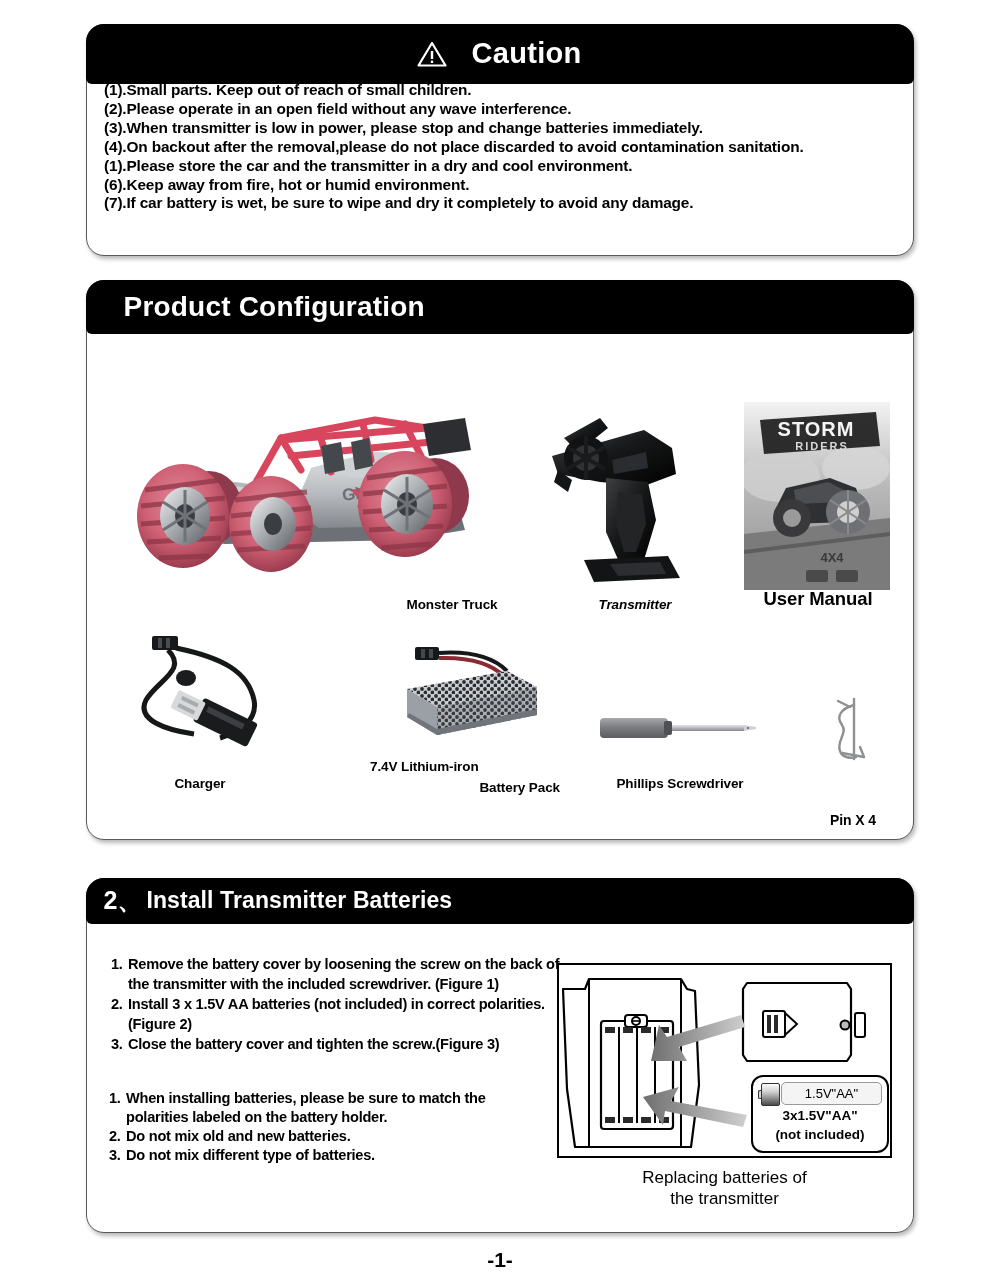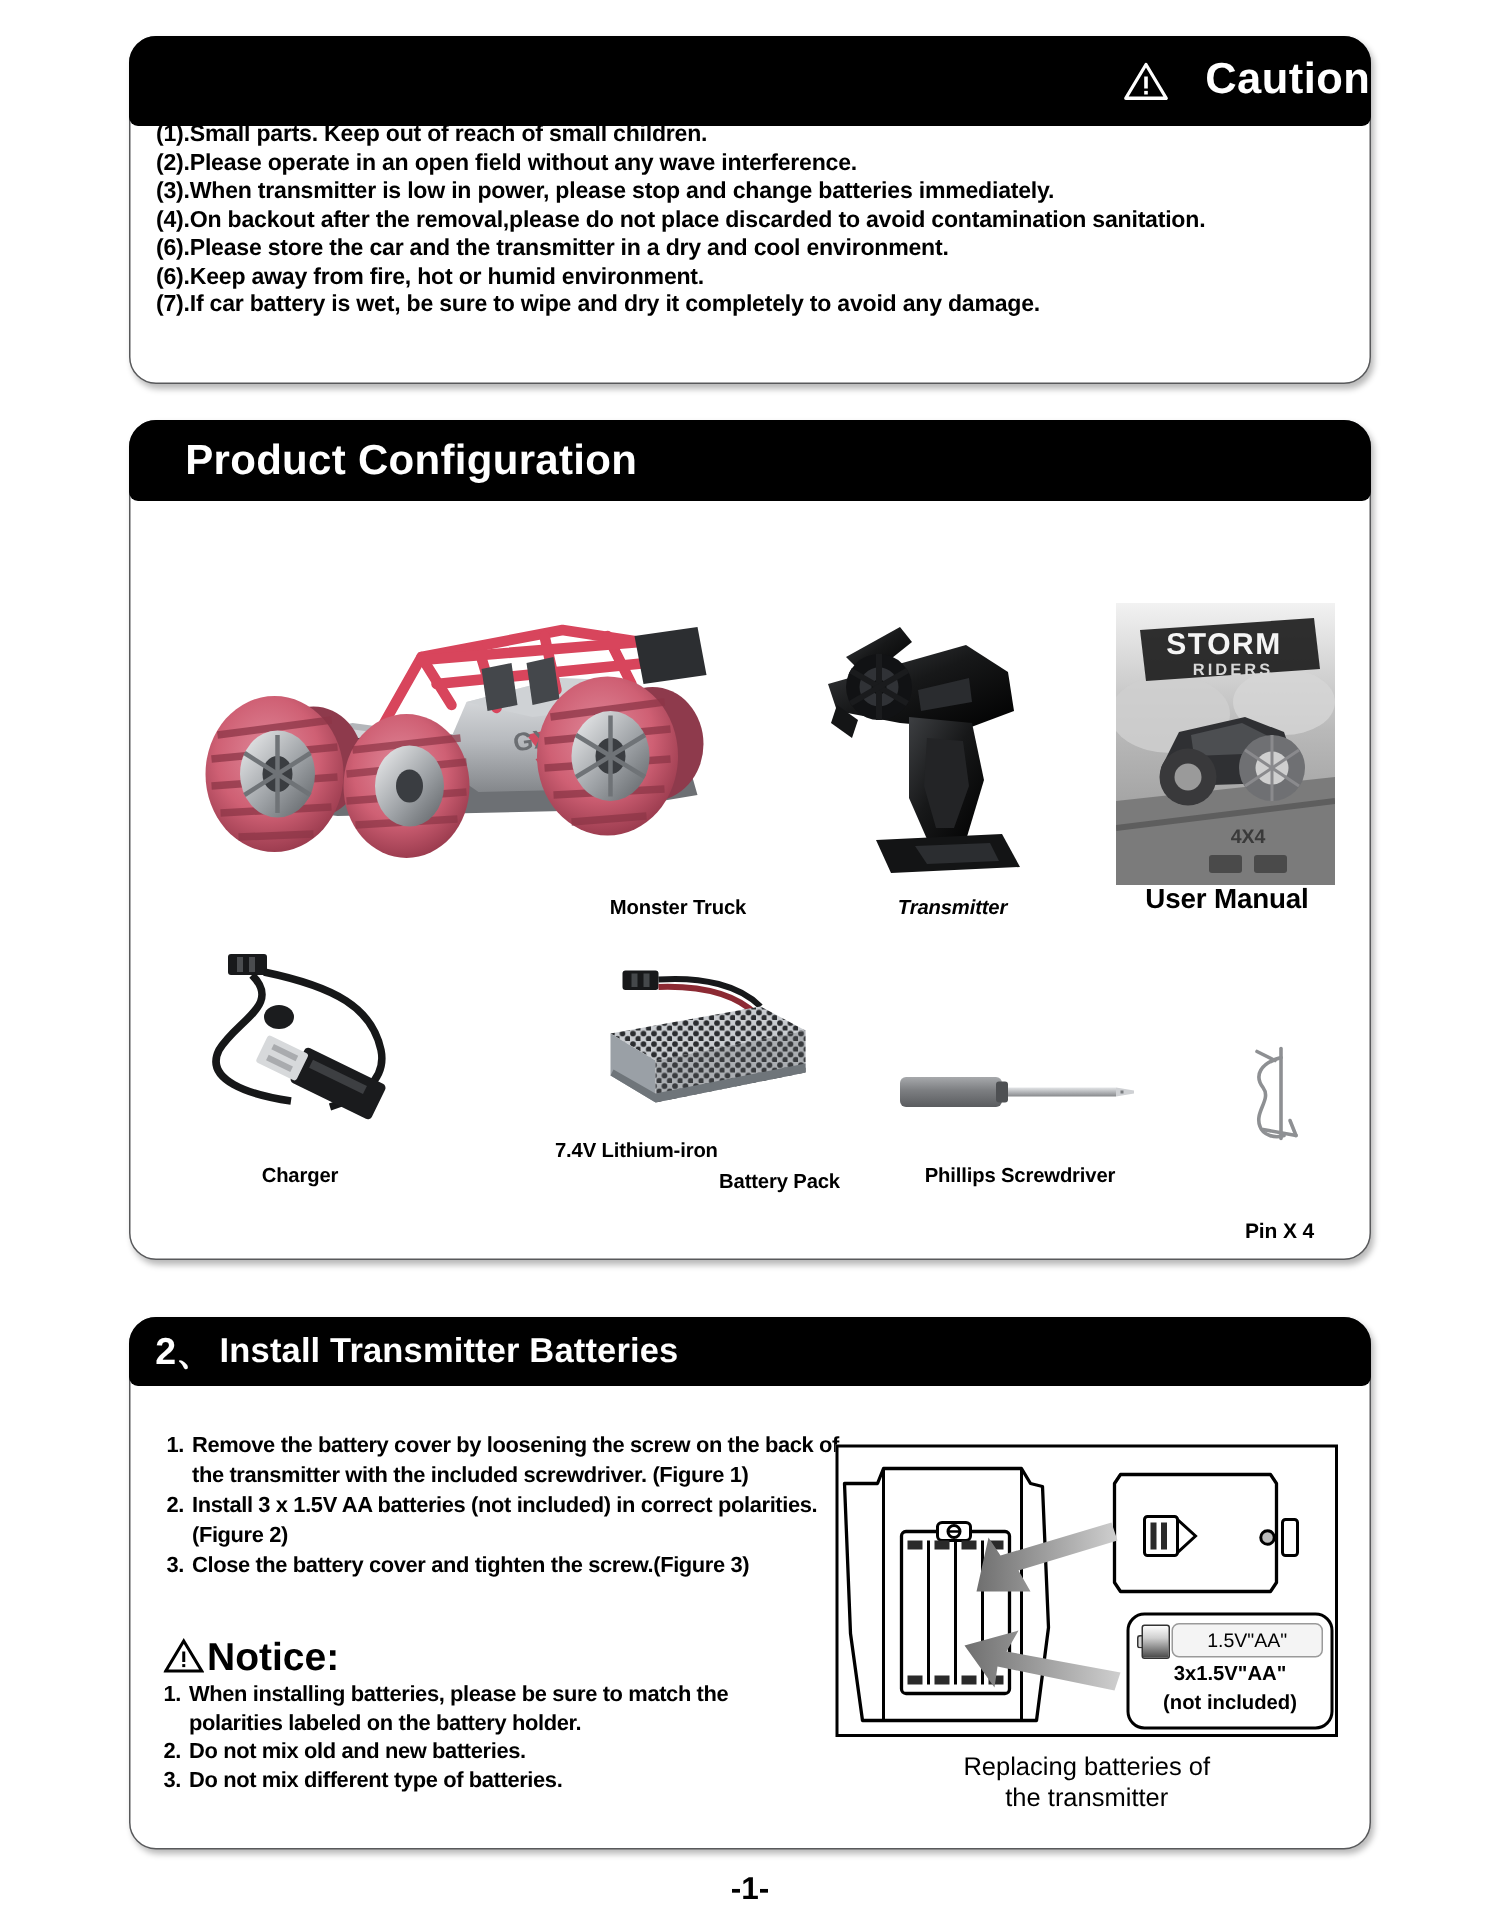--- a/index.html
+++ b/index.html
@@ -37,21 +37,21 @@
     color: #fff;
   }
 
   
   #caution-panel {
     left: 86px; top: 24px;
     width: 828px; height: 232px;
   }
   #caution-head {
     width: 828px; height: 60px;
-    justify-content: flex-end;
+    justify-content: center;
     gap: 15px;
   }
   .caution-title {
     font-size: 29px;
     font-weight: bold;
     letter-spacing: 0.3px;
     line-height: 1;
   }
   .warn-tri {
     display: inline-block;
@@ -278,21 +278,21 @@
       </svg>
     </span>
     <span class="caution-title">Caution</span>
   </div>
 
   <div id="caution-list">
     <div class="c-line">(1).Small parts. Keep out of reach of small children.</div>
     <div class="c-line">(2).Please operate in an open field without any wave interference.</div>
     <div class="c-line">(3).When transmitter is low in power, please stop and change batteries immediately.</div>
     <div class="c-line">(4).On backout after the removal,please do not place discarded to avoid contamination sanitation.</div>
-    <div class="c-line">(6).Please store the car and the transmitter in a dry and cool environment.</div>
+    <div class="c-line">(1).Please store the car and the transmitter in a dry and cool environment.</div>
     <div class="c-line">(6).Keep away from fire, hot or humid environment.</div>
     <div class="c-line">(7).If car battery is wet, be sure to wipe and dry it completely to avoid any damage.</div>
   </div>
 </div>
 
 <div class="panel" id="config-panel">
   <div class="panel-head" id="config-head">
     <span class="head-title">Product Configuration</span>
   </div>
 </div>
@@ -591,30 +591,20 @@
       <span class="step-n">2.</span>
       <span class="step-t">Install 3 x 1.5V AA batteries (not included) in correct polarities. (Figure 2)</span>
     </div>
     <div class="step">
       <span class="step-n">3.</span>
       <span class="step-t">Close the battery cover and tighten the screw.(Figure 3)</span>
     </div>
   </div>
 
   <div id="notice-block">
-    <div class="notice-title">
-      <span class="warn-tri">
-        <svg width="27" height="24" viewBox="0 0 27 24">
-          <path d="M13.5 2 L25.5 22 L1.5 22 Z" fill="none" stroke="#000000" stroke-width="2"></path>
-          <rect x="12.5" y="9" width="2" height="7" fill="#000000"></rect>
-          <rect x="12.5" y="17.4" width="2" height="2" fill="#000000"></rect>
-        </svg>
-      </span>
-      <span>Notice:</span>
-    </div>
     <div class="n-item">
       <span class="n-num">1.</span>
       <span>When installing batteries, please be sure to match the polarities labeled on the battery holder.</span>
     </div>
     <div class="n-item">
       <span class="n-num">2.</span>
       <span>Do not mix old and new batteries.</span>
     </div>
     <div class="n-item">
       <span class="n-num">3.</span>

